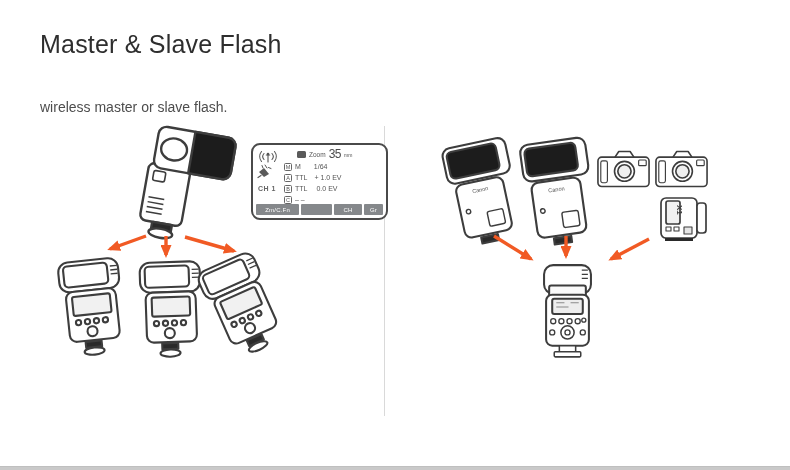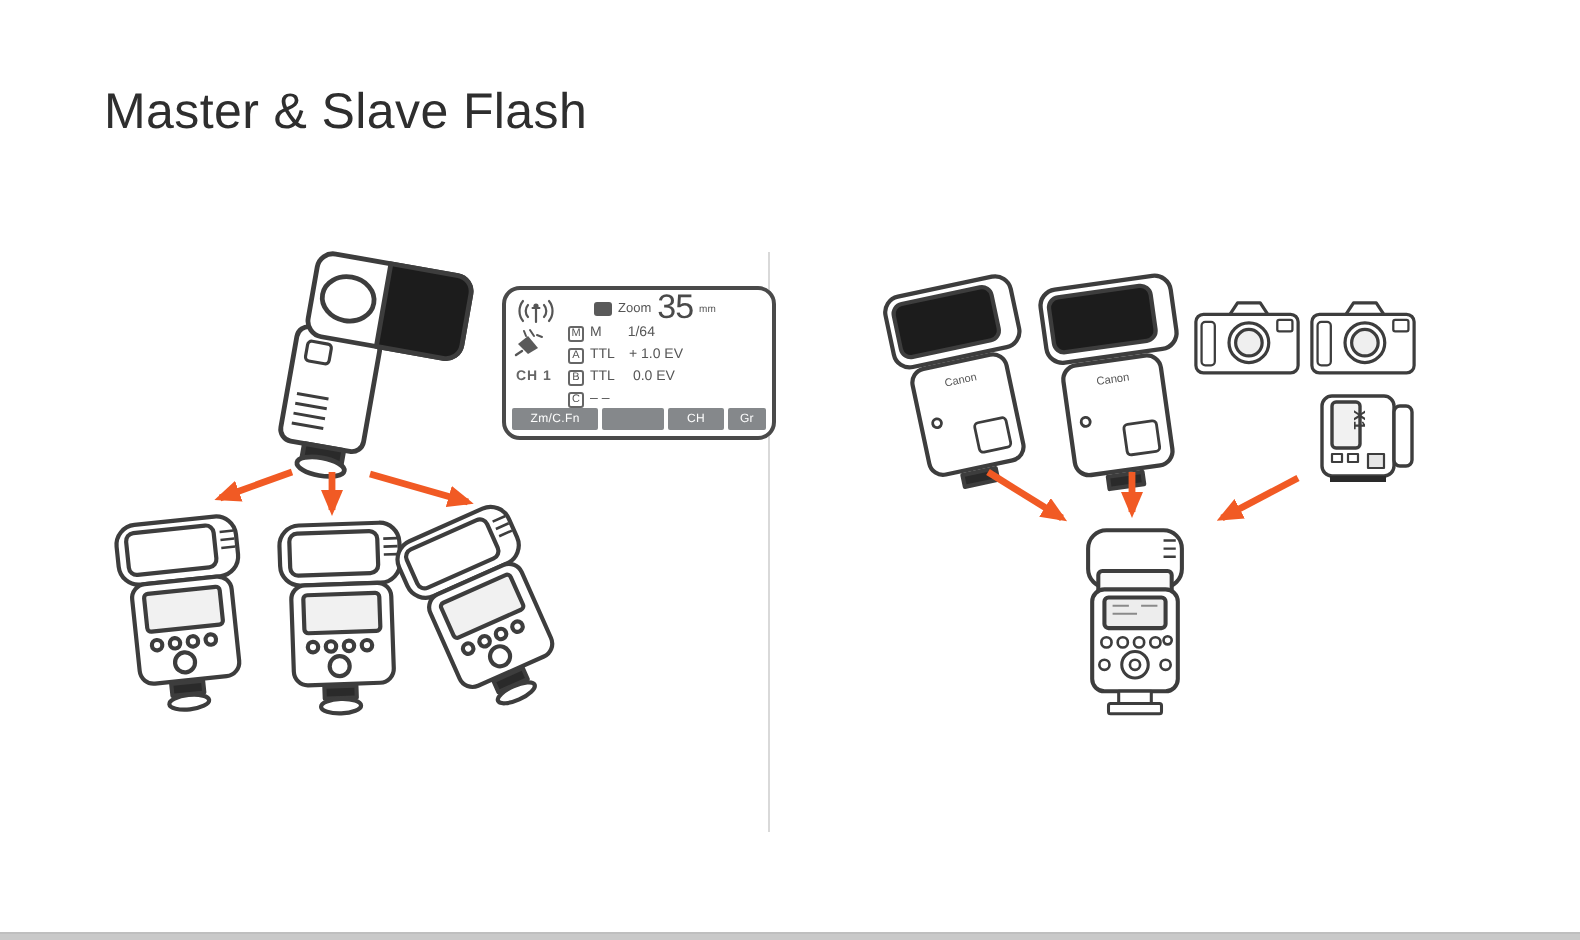--- a/index.html
+++ b/index.html
@@ -1,18 +1,18 @@
 <!DOCTYPE html>
 <html><head>
 <meta charset="utf-8">
 <style>
   html,body{margin:0;padding:0;background:#fff;}
   .page{position:relative;width:790px;height:470px;background:#ffffff;overflow:hidden;
         font-family:"Liberation Sans",sans-serif;}
-  .page-title{position:absolute;left:40px;top:30px;margin:12px;font-size:25px;font-weight:400;
+  .page-title{position:absolute;left:40px;top:30px;margin:0;font-size:25px;font-weight:400;
         color:#2e2e2e;letter-spacing:0.2px;}
   .desc{position:absolute;left:40px;top:68px;margin:0;font-size:14px;line-height:26px;color:#4d4d4d;}
   .divider{position:absolute;left:384px;top:126px;width:1px;height:290px;background:#d9d9d9;}
   .footer-bar{position:absolute;left:0;top:466px;width:790px;height:4px;background:#c9c9c9;border-top:1px solid #bfbfbf;}
   .caption{position:absolute;margin:0;font-size:14.5px;line-height:27px;color:#4c4c4c;}
   .caption.master{left:40px;top:369px;width:340px;}
   .caption.slave{left:418px;top:369px;width:350px;}
   .illus{position:absolute;}
   .illus svg{overflow:visible;display:block;}
   .arrows{position:absolute;left:0;top:0;width:790px;height:470px;pointer-events:none;}
@@ -23,41 +23,42 @@
   .lcd-wireless{position:absolute;left:5px;top:4px;}
   .lcd-slave-ic{position:absolute;left:3px;top:19px;}
   .lcd-ch{position:absolute;left:5px;top:40px;font-size:7px;font-weight:bold;color:#666;letter-spacing:0.5px;}
   .lcd-rows{position:absolute;left:31px;top:2px;right:4px;}
   .lcd-row{display:flex;align-items:center;height:11px;gap:3px;}
   .lcd-zoom-row{height:14px;padding-left:13px;}
   .slot-box{width:8px;height:8px;border:1px solid #666;border-radius:1.5px;font-size:5.5px;
        display:flex;align-items:center;justify-content:center;color:#555;box-sizing:border-box;flex:none;}
   .zoom-head-box{width:9px;height:7px;background:#5a5a5a;border-radius:1.5px;flex:none;}
   .zoom-label{font-size:6.5px;}
-  .zoom-value{font-size:17px;letter-spacing:-0.5px;color:#4a4a4a;}
+  .zoom-value{font-size:12px;letter-spacing:-0.5px;color:#4a4a4a;}
   .zoom-unit{font-size:5px;align-self:flex-end;margin-bottom:3px;}
   .lcd-mode{font-size:7px;}
   .lcd-val{font-size:7px;margin-left:10px;}
   .lcd-softbar{position:absolute;left:3px;right:3px;bottom:3px;height:11px;display:flex;gap:2px;}
   .softkey{background:#85888b;color:#fff;font-size:6px;display:flex;align-items:center;
        justify-content:center;border-radius:1px;letter-spacing:0.2px;}
   .softkey.k0{flex:0 0 34%;}
   .softkey.k1{flex:1;}
   .softkey.k2{flex:0 0 22%;}
   .softkey.k3{flex:0 0 15%;}
 </style>
 </head>
 <body>
 
 <div class="page">
 
   <h1 class="page-title">Master &amp; Slave Flash</h1>
 
   <p class="desc">
     <br>
+    <span>wireless master or slave flash.</span>
   </p>
 
   <div class="divider"></div>
 
   <div class="illus" style="left:124px;top:128px;width:112px;height:114px;">
     <svg width="112" height="114" viewBox="0 0 112 114">
       <g fill="#fff" stroke="#3d3d3d" stroke-width="2.4" stroke-linejoin="round" transform="rotate(10 56 57)">
         <rect x="22" y="40" width="42" height="58" rx="6"></rect>
         <rect x="28" y="47" width="12" height="10" rx="2" stroke-width="1.6"></rect>
         <path d="M27 74h16M27 79h16M27 84h16M27 89h16" stroke-width="1.5"></path>

